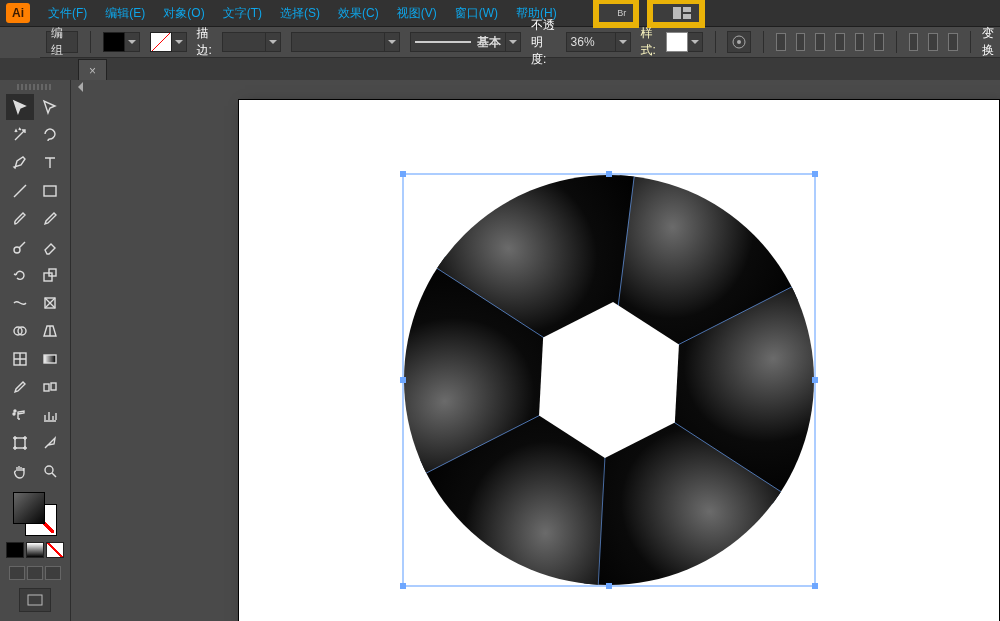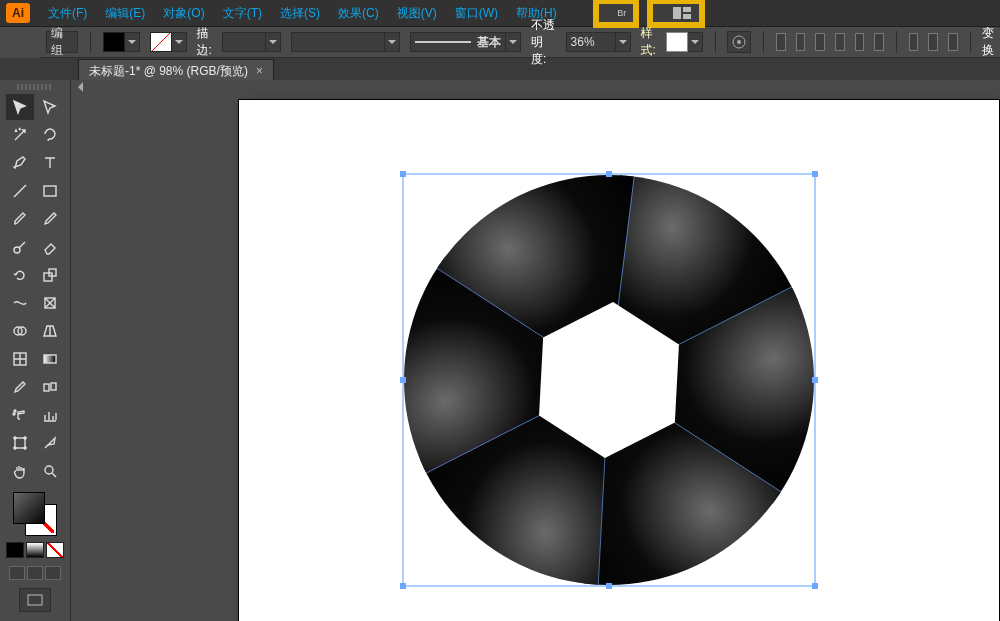--- a/index.html
+++ b/index.html
@@ -136,21 +136,20 @@
   <div class="opt-sep"></div>
   <div class="align-ico"></div>
   <div class="align-ico"></div>
   <div class="align-ico"></div>
   <div class="opt-sep"></div>
   <span class="opt-label opt-orange">变换</span>
 </div>
 
 <div id="tabbar">
   <div class="doc-tab">
-    <span>未标题-1* @ 98% (RGB/预览)</span>
     <span class="doc-tab-x">×</span>
   </div>
 </div>
 
 <div id="main">
 
   <div id="toolbox">
     <div id="tool-grip"></div>
     <div id="tool-grid">
       <div class="tool sel">

